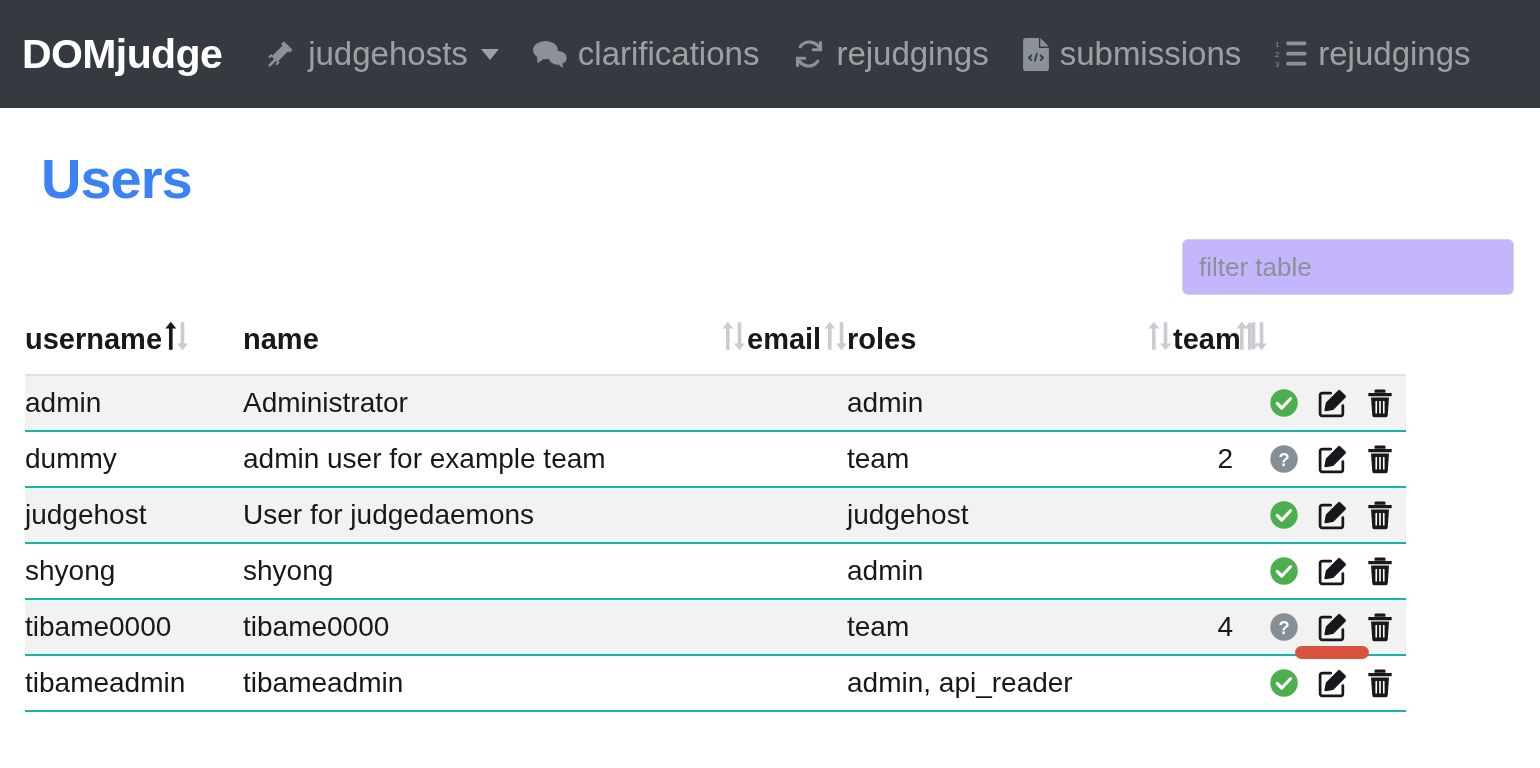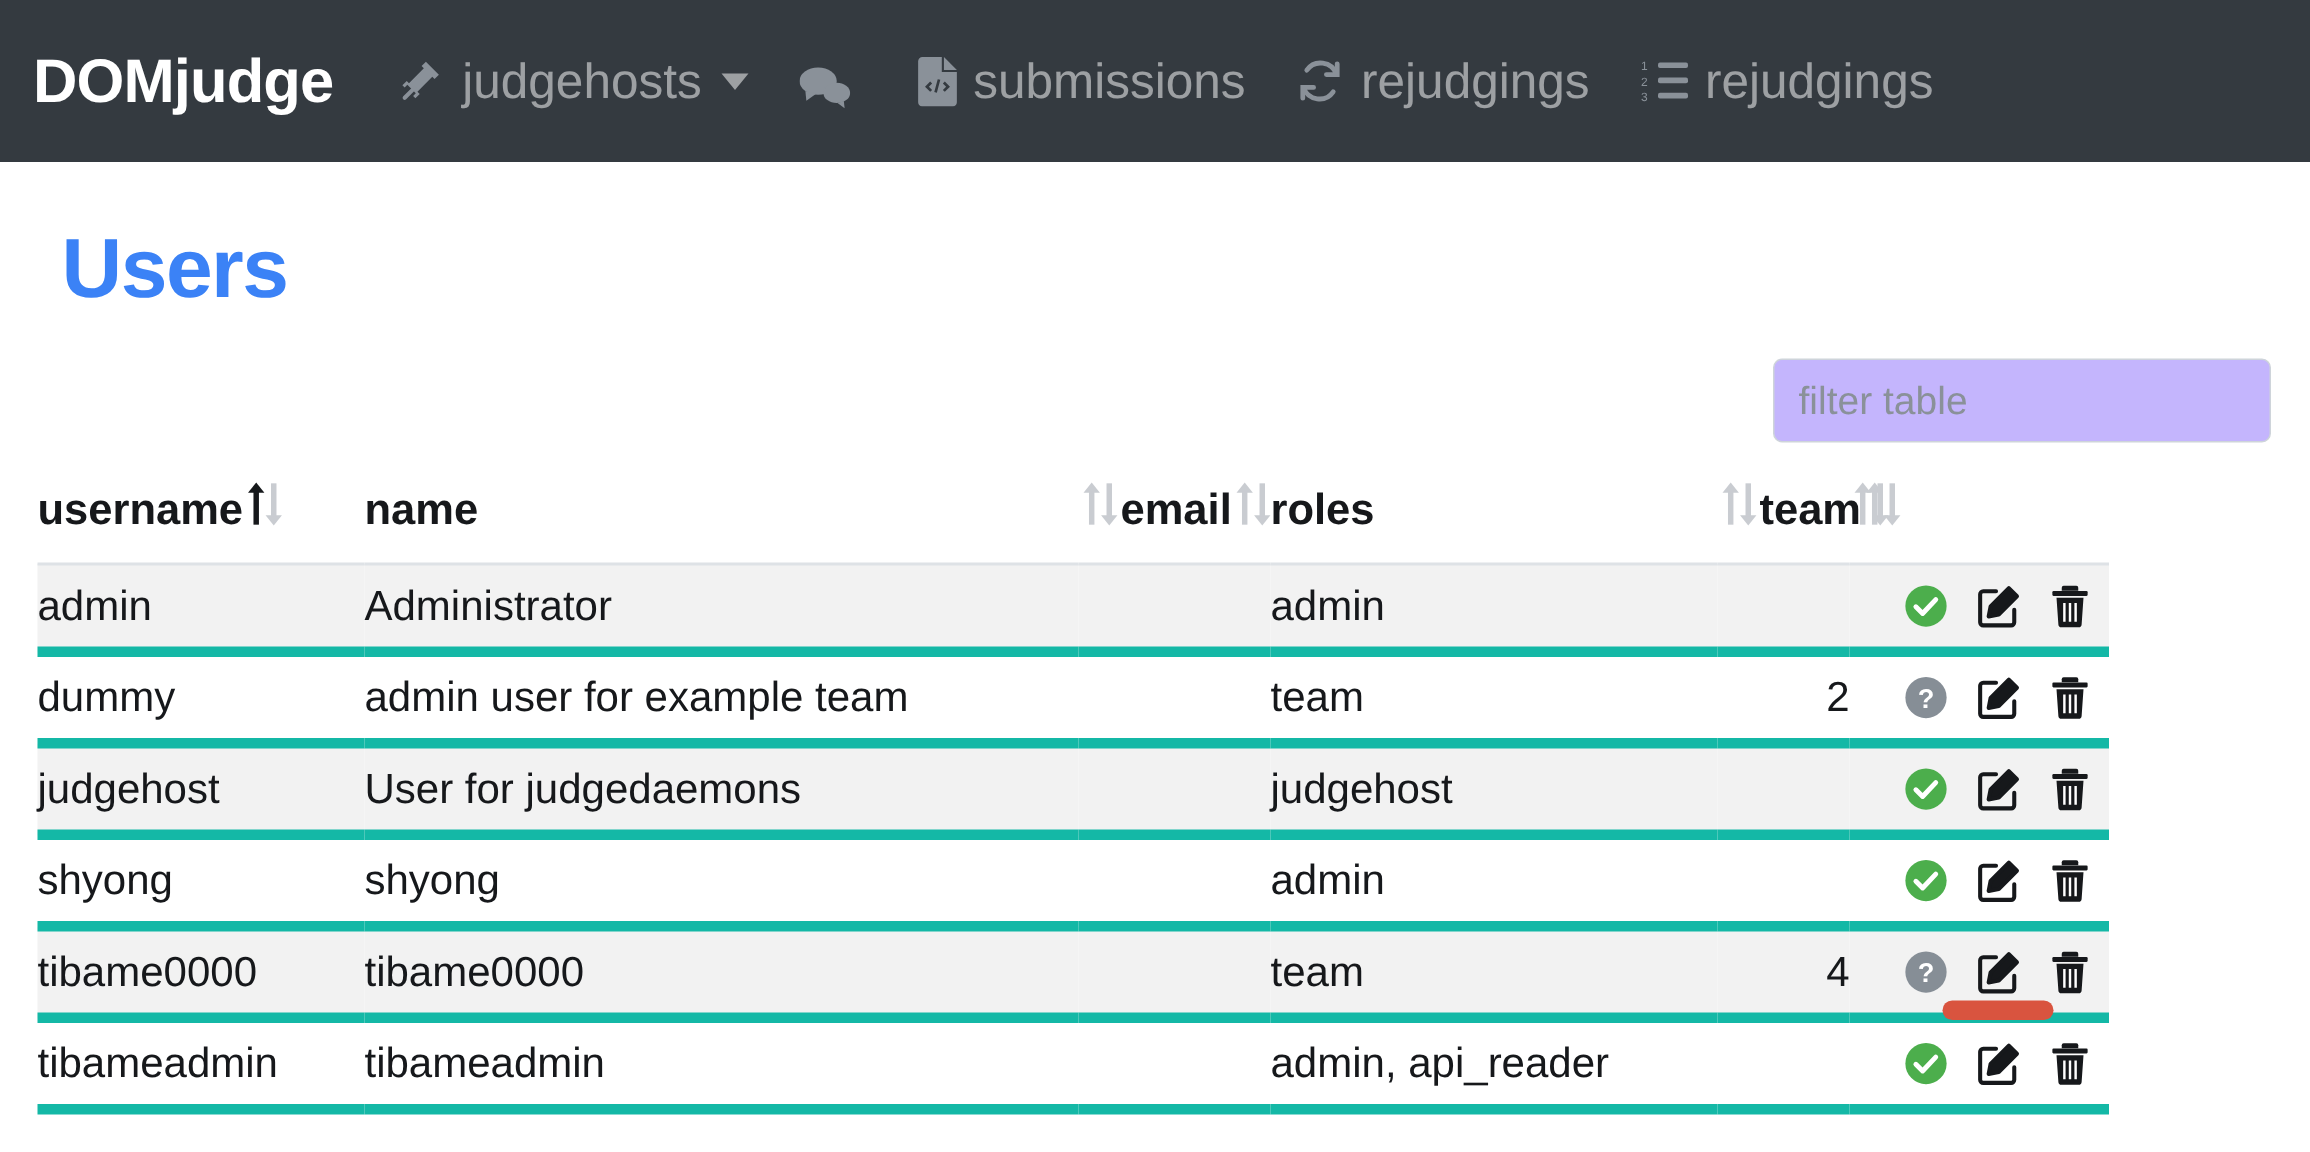--- a/index.html
+++ b/index.html
@@ -103,21 +103,21 @@
     color: #16181b;
     padding: 0 0 18px 0;
     vertical-align: bottom;
     white-space: nowrap;
   }
   table.users td {
     font-size: 28px;
     color: #16181b;
     padding: 11px 0;
     white-space: nowrap;
-    border-bottom: 7px solid #14b8a6;
+    border-bottom: 2px solid #14b8a6;
     vertical-align: middle;
     height: 54px;
   }
   table.users tbody tr.odd { background: #f2f2f2; }
   table.users tbody tr.even { background: #ffffff; }
 
   th.c-username { width: 218px; padding-left: 10px; }
   td.c-username { padding-left: 10px; }
   th.c-name, td.c-name { width: 476px; }
   th.c-email, td.c-email { width: 128px; }
@@ -175,45 +175,46 @@
 
     <div class="nav-item">
       <span class="nav-icon">
         <svg width="34" height="30" viewBox="0 0 26 22" fill="#8a9199">
           <ellipse cx="9.5" cy="8" rx="9.5" ry="7"></ellipse>
           <path d="M3 13l.5 5 5-3.6z"></path>
           <ellipse cx="19" cy="14" rx="6.8" ry="5.2"></ellipse>
           <path d="M22.6 18.2l.4 3.6-3.6-2.6z"></path>
         </svg>
       </span>
+      <span>clarifications</span>
+    </div>
+
+    <div class="nav-item">
+      <span class="nav-icon">
+        <svg width="32" height="32" viewBox="0 0 24 24" fill="none" stroke="#8a9199" stroke-width="2.4" stroke-linecap="round">
+          <path d="M20.2 8.6A8.4 8.4 0 0 0 5.4 6.6"></path>
+          <path d="M3.8 15.4A8.4 8.4 0 0 0 18.6 17.4"></path>
+          <path d="M20.6 3.4v5.4h-5.4"></path>
+          <path d="M3.4 20.6v-5.4h5.4"></path>
+        </svg>
+      </span>
+      <span>rejudgings</span>
     </div>
 
     <div class="nav-item">
       <span class="nav-icon">
         <svg width="26" height="33" viewBox="0 0 18 23" fill="#8a9199">
           <path d="M11 0H2a2 2 0 0 0-2 2v19a2 2 0 0 0 2 2h14a2 2 0 0 0 2-2V7h-7V0z"></path>
           <path d="M12 0v6h6z"></path>
           <g fill="#343a40">
             <path d="M5.6 11.4L3.2 13.8l2.4 2.4.9-.9-1.5-1.5 1.5-1.5zM12.4 11.4l-.9.9 1.5 1.5-1.5 1.5.9.9 2.4-2.4zM10.3 10.6l-1.2-.3-1.6 6 1.2.3z"></path>
           </g>
         </svg>
       </span>
       <span>submissions</span>
-    </div>
-
-    <div class="nav-item">
-      <span class="nav-icon">
-        <svg width="32" height="32" viewBox="0 0 24 24" fill="none" stroke="#8a9199" stroke-width="2.4" stroke-linecap="round">
-          <path d="M20.2 8.6A8.4 8.4 0 0 0 5.4 6.6"></path>
-          <path d="M3.8 15.4A8.4 8.4 0 0 0 18.6 17.4"></path>
-          <path d="M20.6 3.4v5.4h-5.4"></path>
-          <path d="M3.4 20.6v-5.4h5.4"></path>
-        </svg>
-      </span>
-      <span>rejudgings</span>
     </div>
 
     <div class="nav-item">
       <span class="nav-icon">
         <svg width="32" height="28" viewBox="0 0 24 21" fill="#8a9199">
           <rect x="8.5" y="1.2" width="15" height="2.8" rx="1"></rect>
           <rect x="8.5" y="8.8" width="15" height="2.8" rx="1"></rect>
           <rect x="8.5" y="16.4" width="15" height="2.8" rx="1"></rect>
           <text x="0" y="5.2" font-size="6" font-family="Liberation Sans, sans-serif" fill="#8a9199">1</text>
           <text x="0" y="12.8" font-size="6" font-family="Liberation Sans, sans-serif" fill="#8a9199">2</text>

